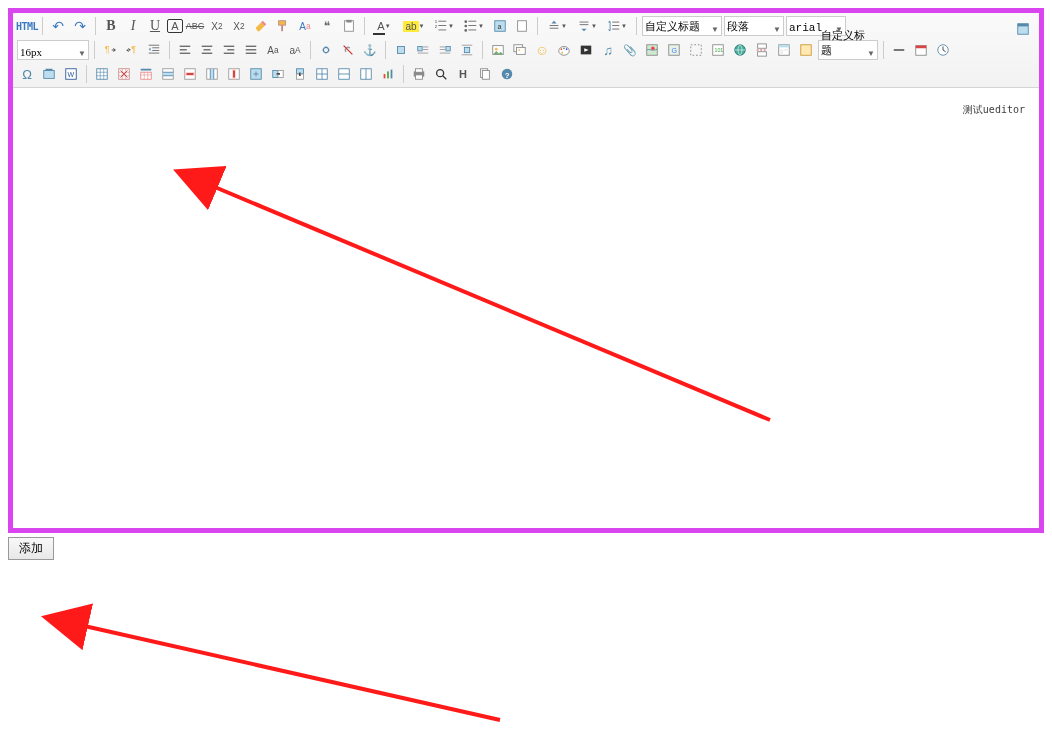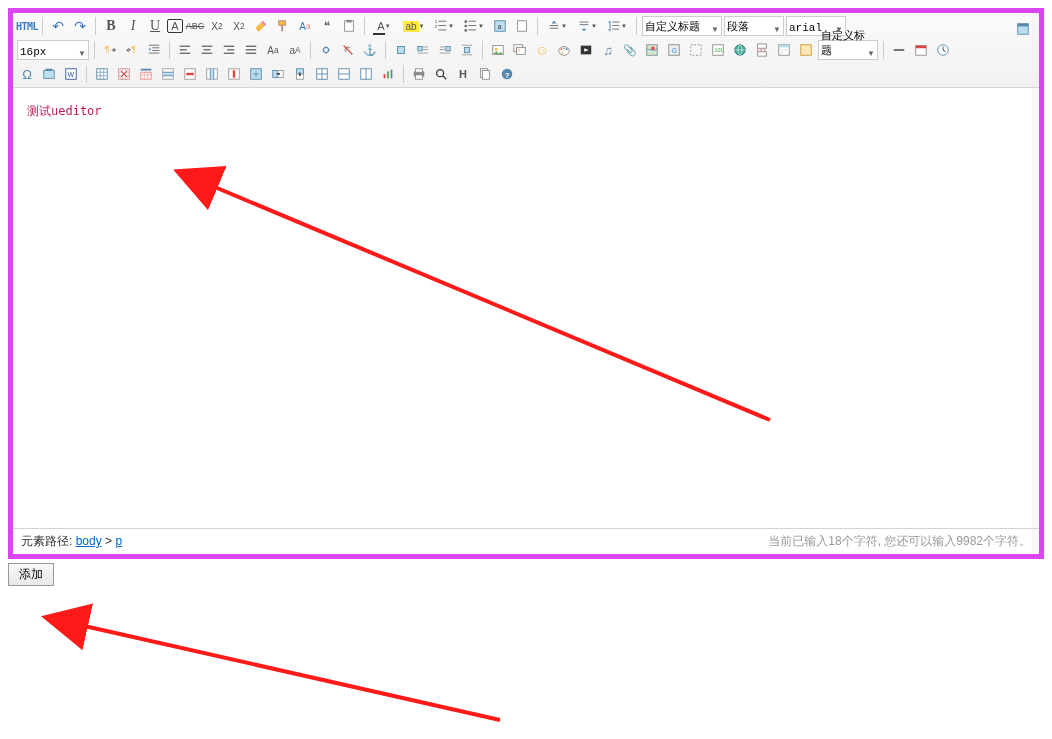--- a/index.html
+++ b/index.html
@@ -7,21 +7,21 @@
 .editor-wrap { border: 5px solid #d946ef; background: #fff; }
 .toolbar { background: linear-gradient(#fafafa, #f2f2f2); border-bottom: 1px solid #d4d4d4; padding: 3px 4px; display: flex; flex-wrap: wrap; align-items: center; gap: 2px; }
 .btn { width: 20px; height: 20px; display: inline-flex; align-items: center; justify-content: center; cursor: pointer; border-radius: 2px; font-size: 11px; color: #555; position: relative; }
 .btn svg { width: 14px; height: 14px; }
 .btn-w { width: 28px; }
 .sel { height: 20px; border: 1px solid #ccc; background: #fff; font-size: 11px; padding: 1px 2px; cursor: pointer; display: inline-flex; align-items: flex-end; justify-content: space-between; }
 .sel.w80 { width: 80px; }
 .sel.w60 { width: 60px; }
 .sel .arr { font-size: 8px; color: #666; }
 .sep { width: 1px; height: 18px; background: #ccc; margin: 0 3px; }
-.content { min-height: 440px; padding: 14px; font-size: 12px; font-family: Arial, SimSun, sans-serif; color: #be185d; line-height: 1.5; outline: none; }
+.content { min-height: 440px; padding: 14px; font-size: 10px; font-family: Arial, SimSun, sans-serif; color: #404040; line-height: 1.5; outline: none; text-align: right; }
 .content p { margin: 0 0 16px 0; }
 .statusbar { border-top: 1px solid #d4d4d4; padding: 4px 8px; font-size: 12px; display: flex; justify-content: space-between; color: #333; }
 .statusbar .path a { color: #0066cc; text-decoration: underline; }
 .statusbar .count { color: #999; }
 .add-btn { margin-top: 4px; padding: 2px 10px; border: 1px solid #999; background: linear-gradient(#f8f8f8,#e8e8e8); cursor: pointer; font-size: 12px; }
 .arrow-overlay { position: absolute; pointer-events: none; }
 .txt-html { color: #3a78c2; font-weight: bold; font-size: 10px; font-family: monospace; letter-spacing: -0.5px; }
 .fullscreen-icon { position: absolute; right: 6px; top: 6px; }
 .cursor { border-right: 1px solid #000; }
 </style>
@@ -151,21 +151,21 @@
     <span class="btn fullscreen-icon">
         <svg viewBox="0 0 16 16">
           <rect x="2" y="2" width="12" height="12" fill="#bde" stroke="#58a"></rect>
           <rect x="2" y="2" width="12" height="3" fill="#58a"></rect>
         </svg>
       </span>
 
     <div style="flex-basis:100%;height:0;"></div>
 
     <span class="sel w60" style="width:72px;">
-        <span style="font-family:Liberation Mono, monospace;">16px</span>
+        <span style="font-family:Liberation Serif, serif;">16px</span>
         <span class="arr">▼</span>
       </span>
     <span class="sep"></span>
     <span class="btn">
         <svg viewBox="0 0 16 16">
           <text x="2" y="10" font-size="10" fill="#f4b942">¶</text>
           <path d="M10 8l4 0-2-2m2 2l-2 2" stroke="#333" fill="none"></path>
         </svg>
       </span>
     <span class="btn">
@@ -497,26 +497,20 @@
           <circle cx="8" cy="8" r="6" fill="#58a"></circle>
           <text x="5.5" y="12" font-size="9" fill="#fff" font-weight="bold">?</text>
         </svg>
       </span>
   </div>
 
   <div class="content" contenteditable="true" style="">
     <p><span style="font-family:SimSun,monospace;">测试ueditor</span></p>
   </div>
 
-  <div class="statusbar">
-    <span class="path">
-      <span>元素路径: </span><a href="#">body</a><span> &gt; </span><a href="#">p</a>
-    </span>
-    <span class="count">当前已输入18个字符, 您还可以输入9982个字符。</span>
-  </div>
 </div>
 
 <button class="add-btn">添加</button>
 
 
 <svg class="arrow-overlay" style="left:0;top:0;" width="1052" height="739">
   <defs>
     <marker id="ah" markerWidth="12" markerHeight="12" refX="2" refY="6" orient="auto">
       <path d="M0,0 L0,12 L12,6 z" fill="#ff1a1a"></path>
     </marker>

